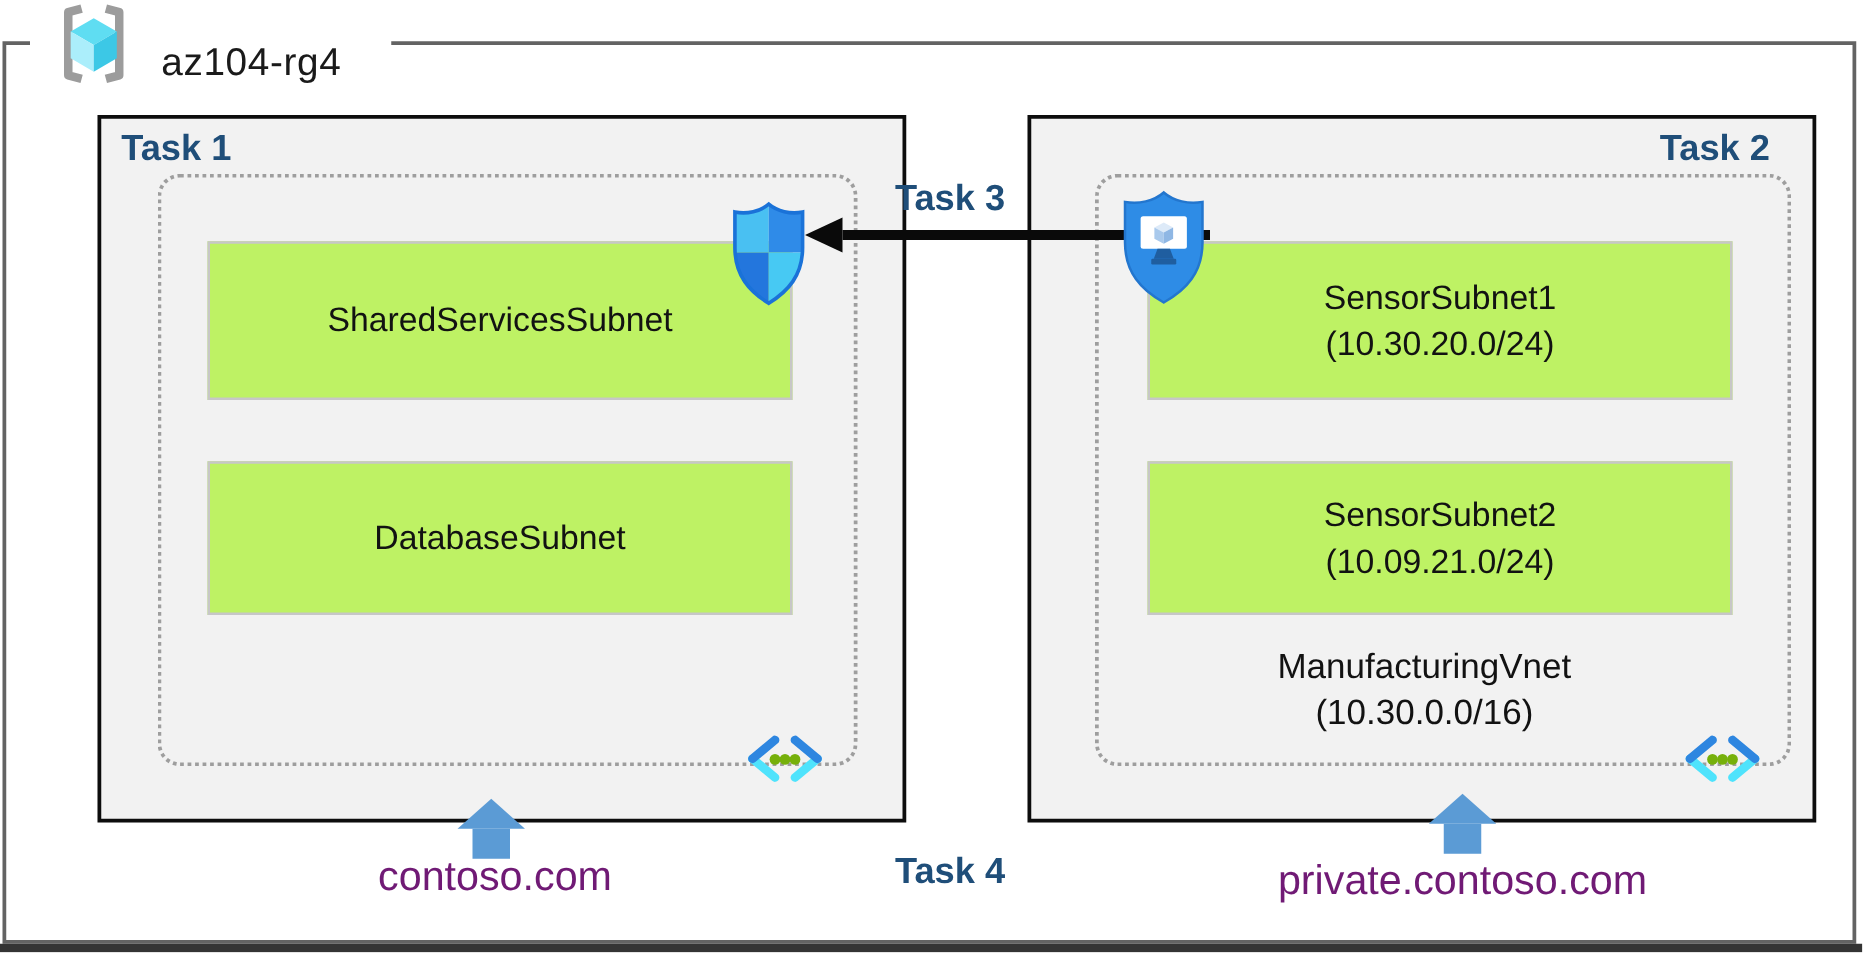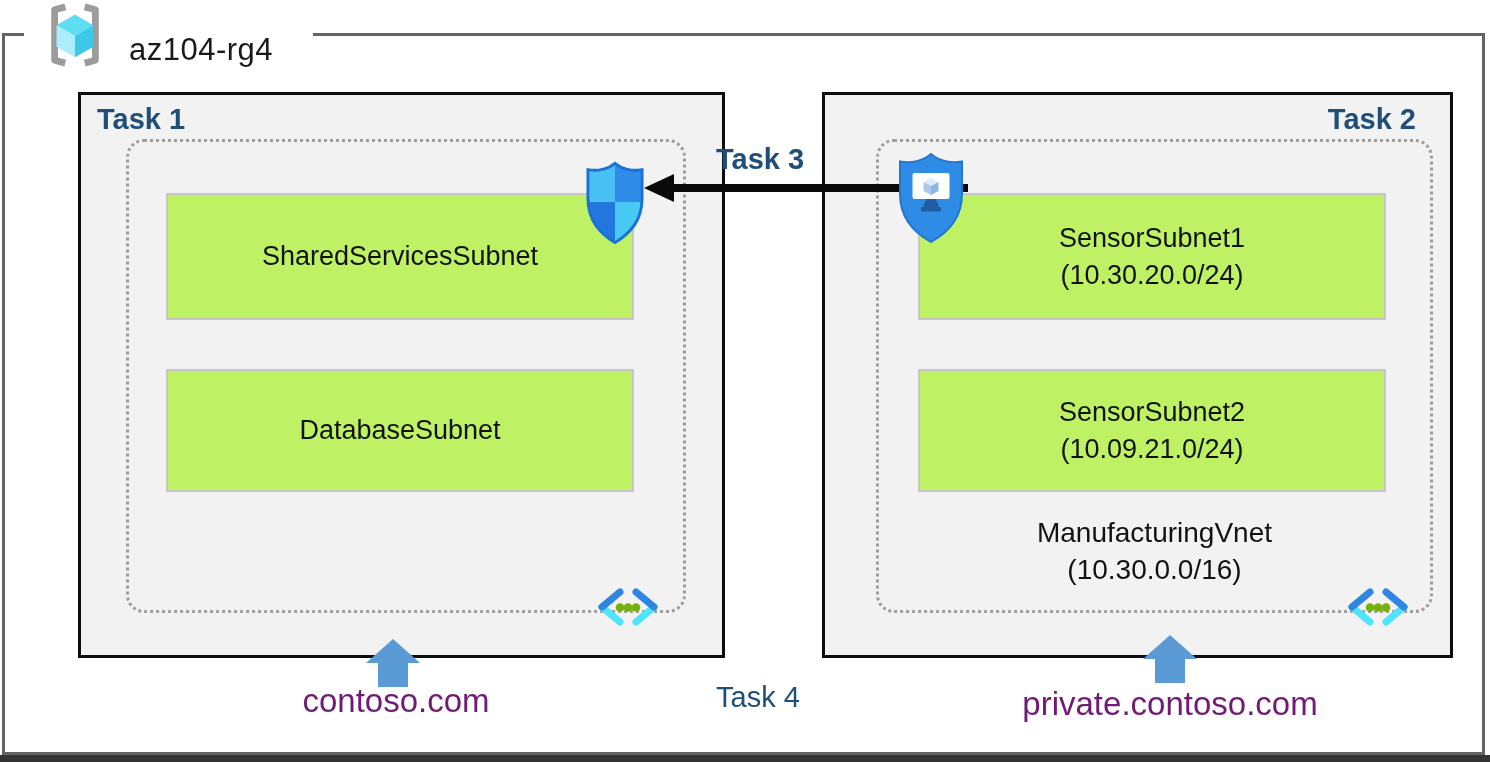--- a/index.html
+++ b/index.html
@@ -39,26 +39,26 @@
   }
   .panel.left  .subnet-card{left:85px;}
   .panel.right .subnet-card{left:93px;}
   .subnet-card.first{top:98px;height:127px;}
   .subnet-card.second{top:252px;height:123px;margin-top:22px;}
   .vnet-label{
     position:absolute;top:419px;text-align:center;
     font-size:28px;line-height:37px;color:#121212;
   }
   .panel.left  .vnet-label{left:45px;width:560px;}
-  .panel.right .vnet-label{left:51px;width:557px;}
+  .panel.right .vnet-label{left:36px;width:557px;}
   .vnet-icon{position:absolute;width:66px;height:40px;}
   .panel.left  .vnet-icon{left:514px;top:492px;}
   .panel.right .vnet-icon{left:520px;top:492px;}
   .task3-label{position:absolute;left:716px;top:143px;font-weight:bold;font-size:29px;color:#1f4e79;}
-  .task4-label{position:absolute;left:716px;top:681px;font-weight:normal;font-size:29px;color:#1f4e79;}
+  .task4-label{position:absolute;left:716px;top:681px;font-weight:bold;font-size:29px;color:#1f4e79;}
   .peer-line{position:absolute;left:674px;top:184px;width:294px;height:8px;background:#0a0a0a;}
   .peer-head{
     position:absolute;left:644px;top:174px;width:0;height:0;
     border-top:14px solid transparent;border-bottom:14px solid transparent;border-right:30px solid #0a0a0a;
   }
   .nsg-icon{position:absolute;left:586px;top:161px;width:58px;height:84px;}
   .bastion-icon{position:absolute;left:898px;top:152px;width:66px;height:92px;}
   .up-arrow{position:absolute;width:54px;height:48px;}
   .up-arrow .head{
     position:absolute;left:0;top:0;width:0;height:0;

